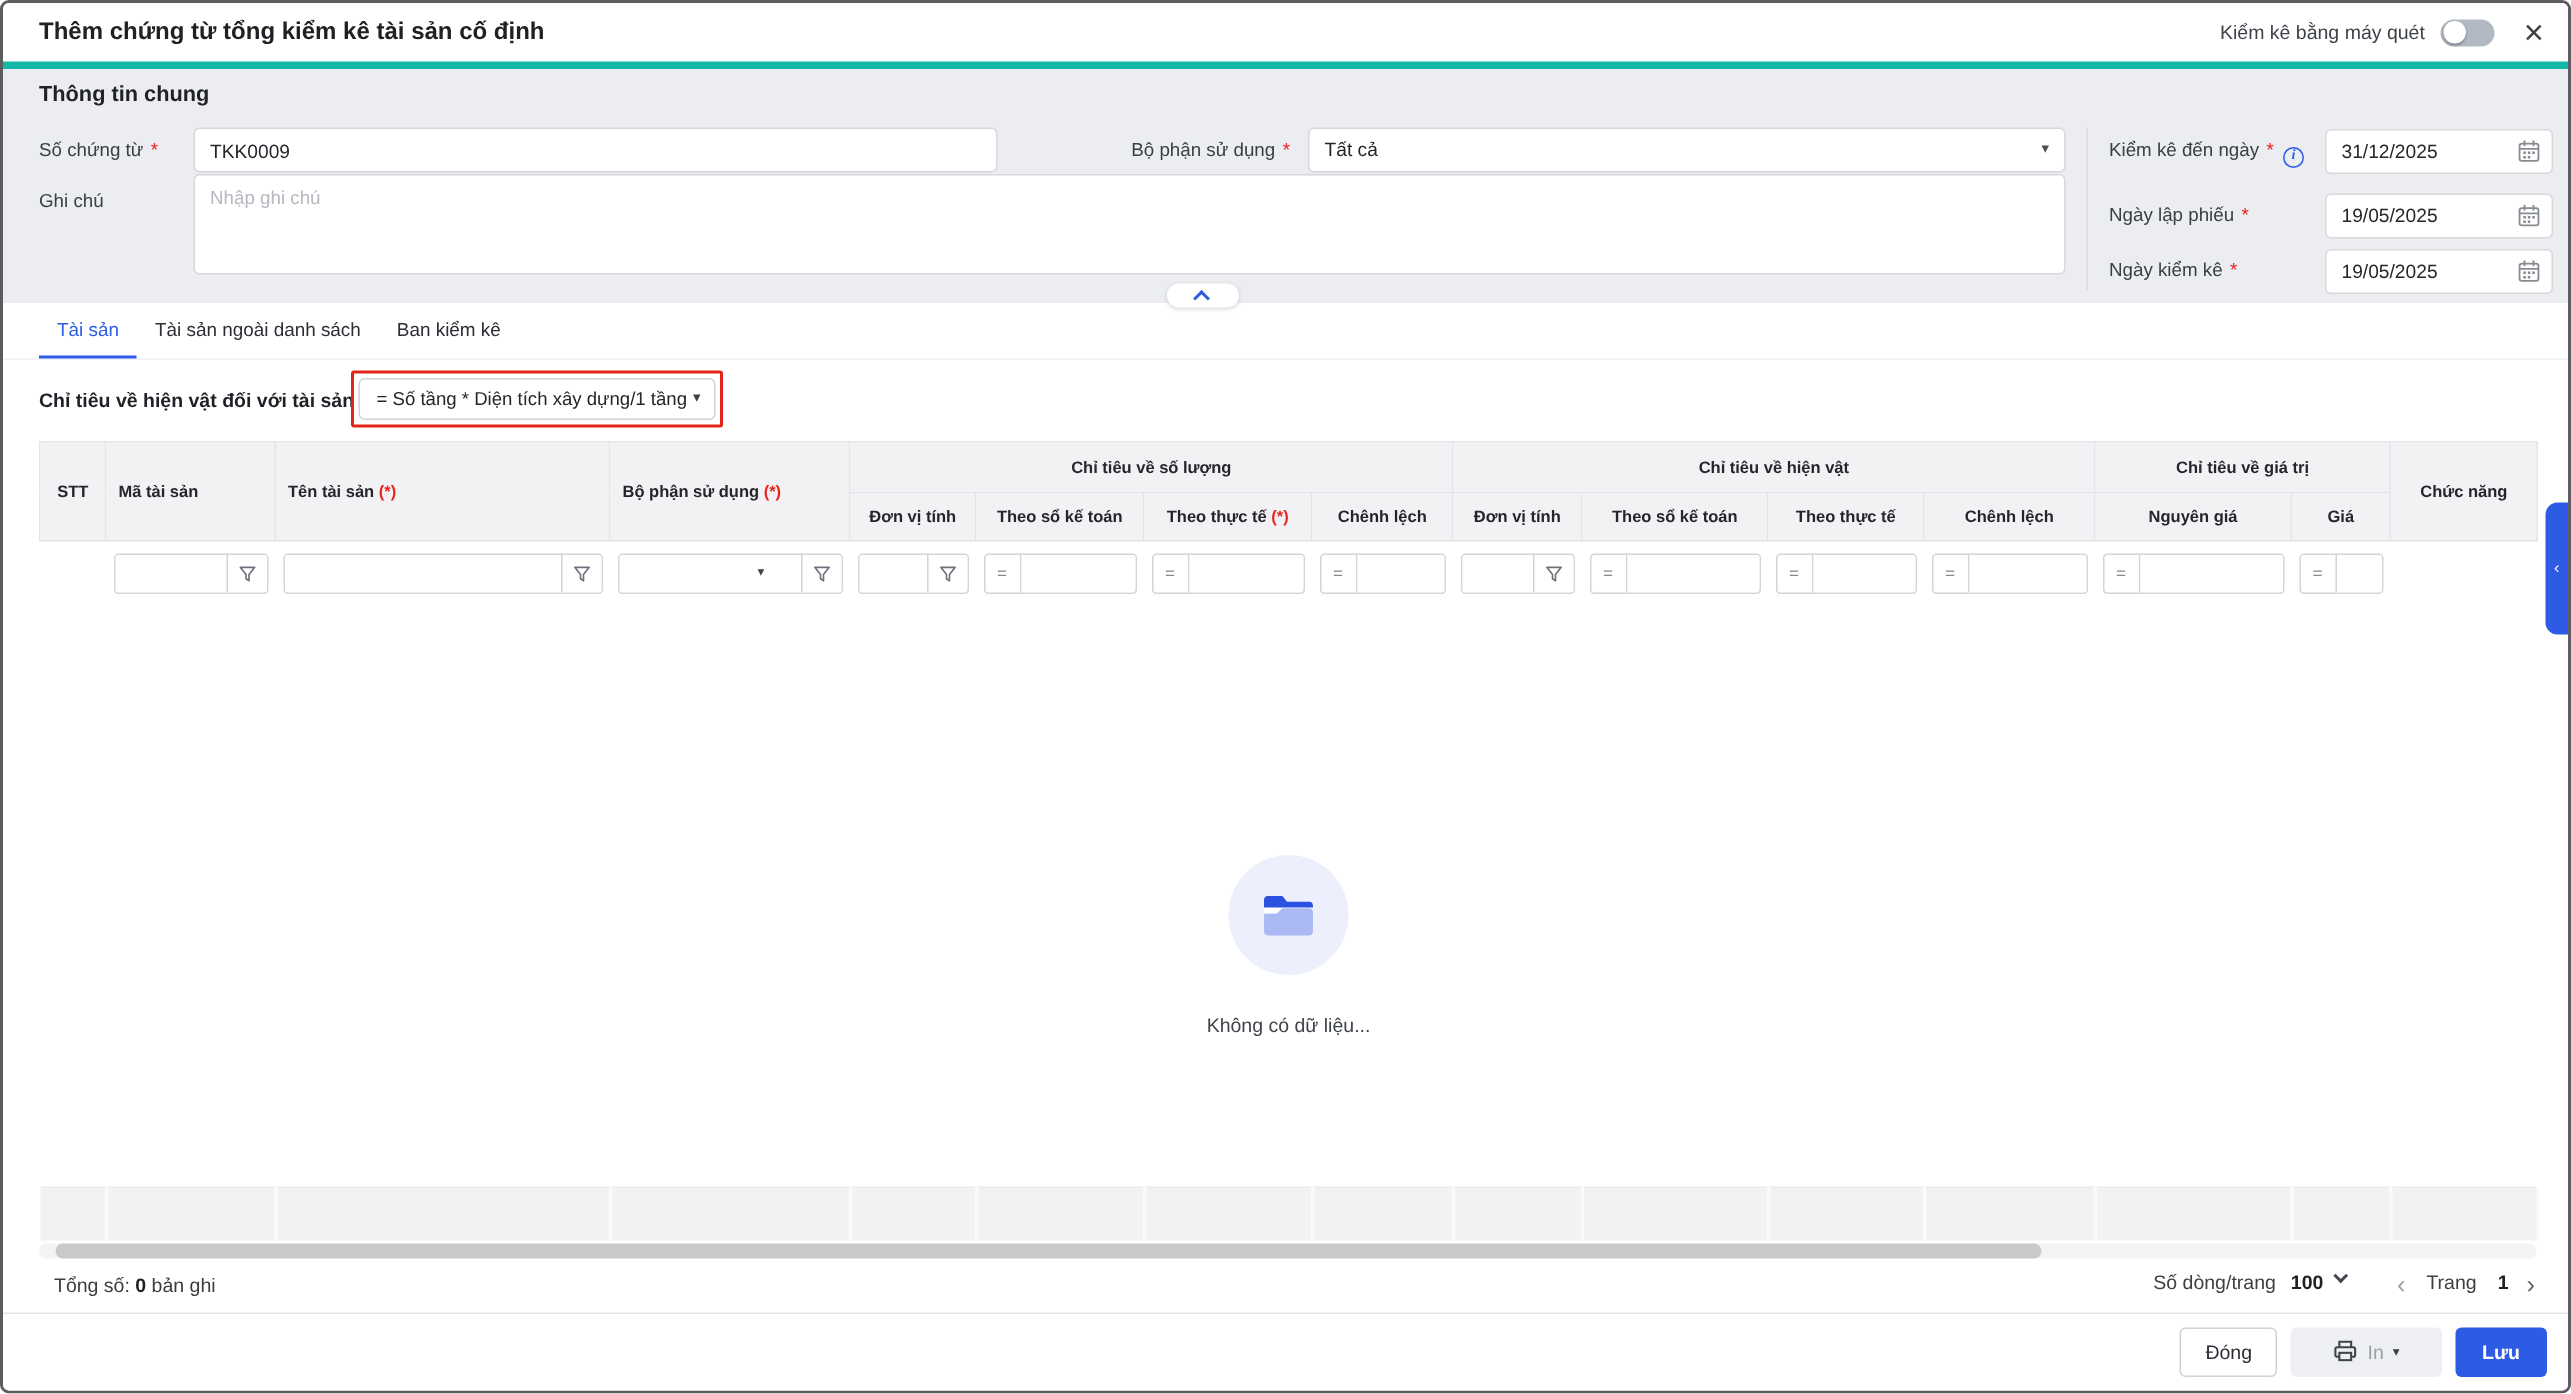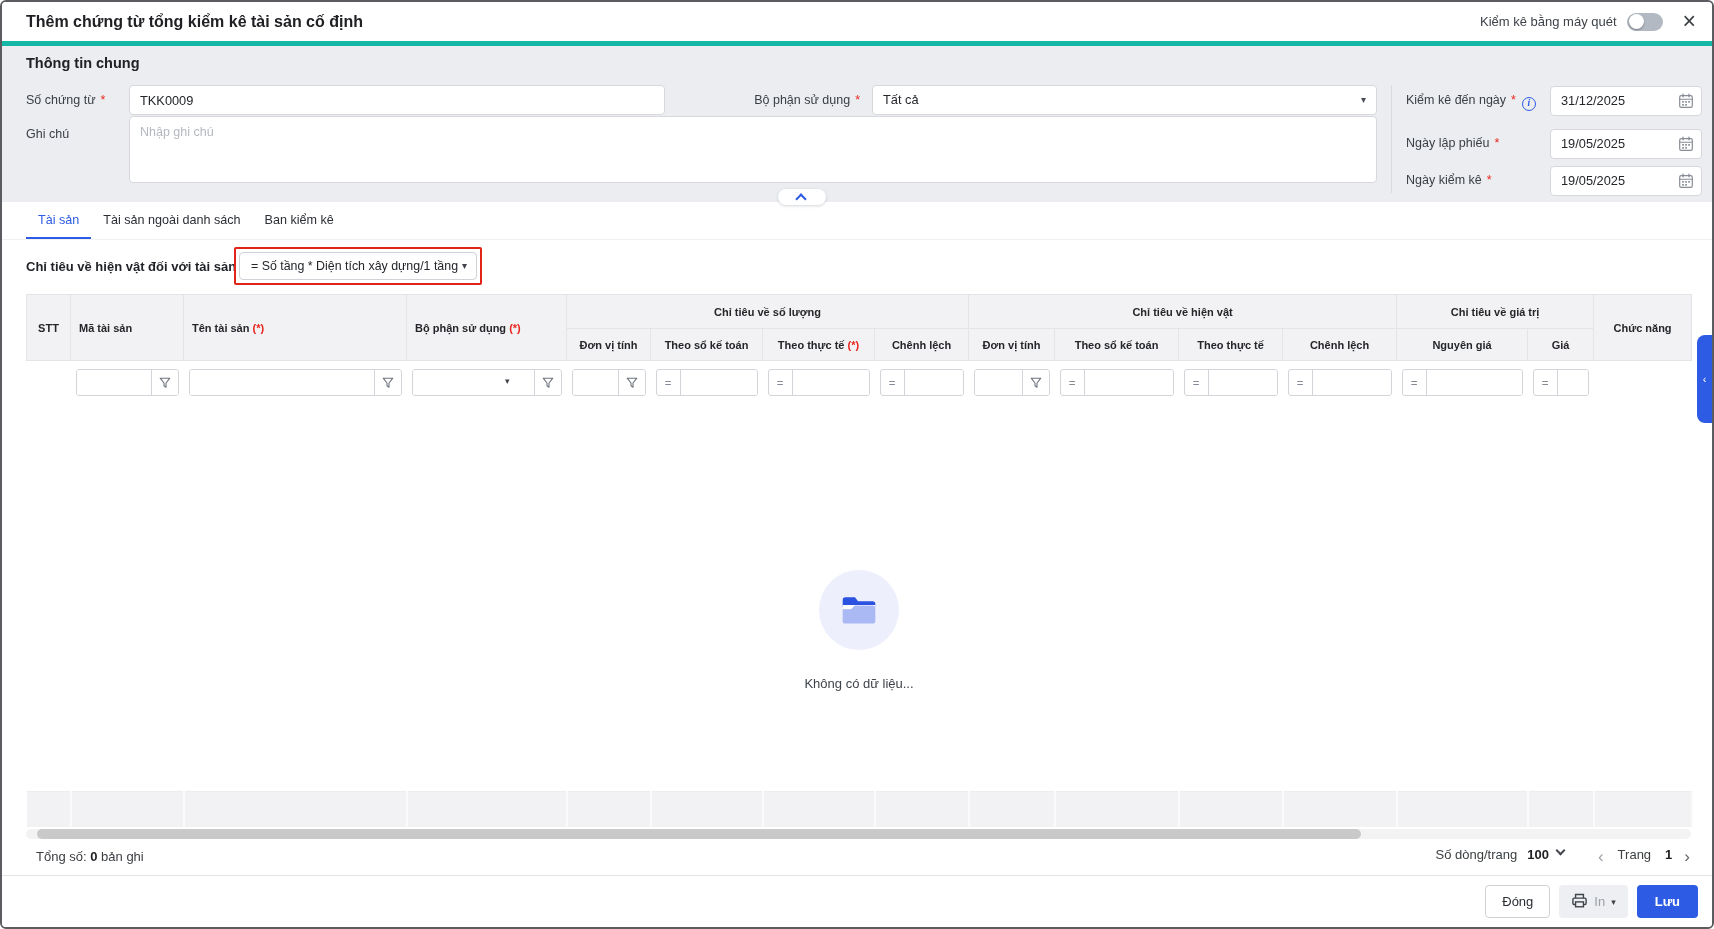--- a/index.html
+++ b/index.html
@@ -116,21 +116,21 @@
     border-bottom:2px solid #44474d; transform:rotate(45deg); margin:0 0 3px 8px; cursor:pointer; }
   .pg-prev { margin:0 14px 0 34px; color:#9aa0a6; font-size:17px; cursor:pointer; }
   .pg-next { margin-left:12px; color:#5f6368; font-size:17px; cursor:pointer; }
   .pg-num { margin-left:14px; }
 
   
   .action-bar { height:53px; border-top:1px solid #e2e3e6; display:flex; align-items:center;
     justify-content:flex-end; gap:9px; padding-right:14px; background:#fff; }
   .btn { height:33px; border-radius:4px; font-family:inherit; font-size:13px; cursor:pointer; }
   .btn-close { padding:0 16px; background:#fff; border:1px solid #cfd1d4; color:#2a2d33; }
-  .btn-print { display:flex; align-items:center; gap:6px; padding:0 12px; background:#edeff2; border:0;text-align:right; }
+  .btn-print { display:flex; align-items:center; gap:6px; padding:0 28px; background:#edeff2; border:0;text-align:right; }
   .btn-print .print-label { color:#9ca1a8; }
   .btn-print .pcaret { font-size:9px; color:#3c4043; }
   .btn-save { padding:0 18px; background:#2d5be3; border:0; color:#fff; font-weight:600; }
 </style>
 </head>
 <body>
 
 <div class="window">
 
   <header class="titlebar">

